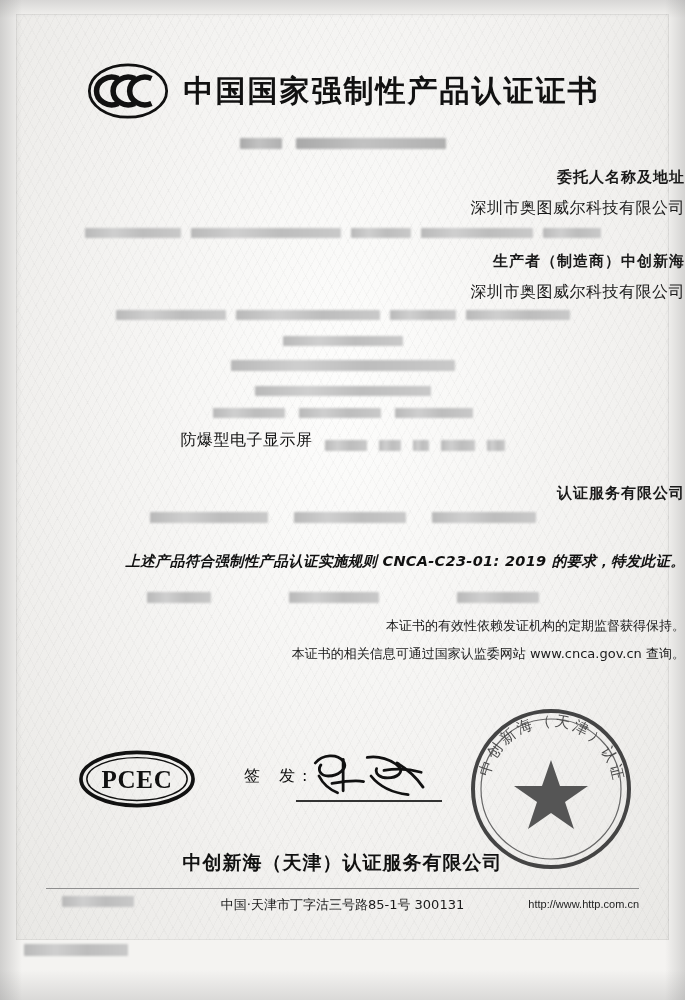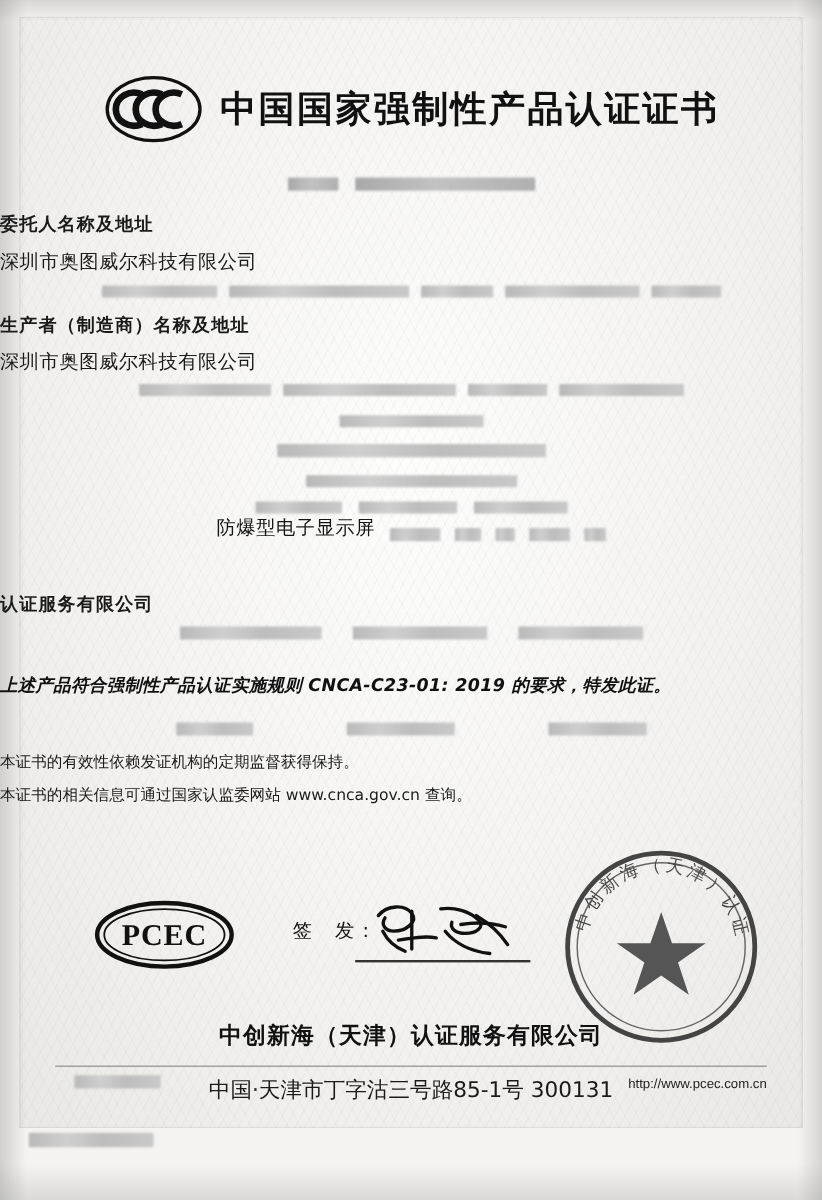--- a/index.html
+++ b/index.html
@@ -85,22 +85,21 @@
   .redact-row {
     display: flex;
     justify-content: center;
     align-items: center;
     gap: 14px;
   }
 
   .center-line {
     position: absolute;
     left: 0; right: 0;
-    text-align: left;
-    margin-top: 10px;
+    text-align: right;
   }
   .label-cn {
     font-family: "DejaVu Sans", sans-serif;
     font-size: 15px;
     font-weight: bold;
     color: #1a1a1a;
     letter-spacing: 1px;
   }
   .value-cn {
     font-family: "DejaVu Sans", sans-serif;
@@ -206,21 +205,21 @@
     left: 46px;
     right: 46px;
     top: 896px;
     height: 22px;
   }
   .footer-addr {
     position: absolute;
     left: 50%;
     transform: translateX(-50%);
     font-family: "DejaVu Sans", sans-serif;
-    font-size: 18px;
+    font-size: 13px;
     color: #1a1a1a;
     white-space: nowrap;
   }
   .footer-url {
     position: absolute;
     right: 0;
     top: 2px;
     font-family: "Liberation Sans", sans-serif;
     font-size: 11px;
     color: #222;
@@ -274,21 +273,21 @@
       <div class="redact-row" style="gap:10px;">
         <span class="redact" style="width:96px;height:10px;"></span>
         <span class="redact" style="width:150px;height:10px;"></span>
         <span class="redact" style="width:60px;height:10px;"></span>
         <span class="redact" style="width:112px;height:10px;"></span>
         <span class="redact" style="width:58px;height:10px;"></span>
       </div>
     </div>
 
     <div class="center-line" style="top:252px;">
-      <span class="label-cn">生产者（制造商）名称及地址</span>
+      <span class="label-cn">生产者（制造商）中创新海</span>
     </div>
     <div class="center-line" style="top:282px;">
       <span class="value-cn">深圳市奥图威尔科技有限公司</span>
     </div>
     <div class="center-line" style="top:310px;">
       <div class="redact-row" style="gap:10px;">
         <span class="redact" style="width:110px;height:10px;"></span>
         <span class="redact" style="width:144px;height:10px;"></span>
         <span class="redact" style="width:66px;height:10px;"></span>
         <span class="redact" style="width:104px;height:10px;"></span>
@@ -393,18 +392,18 @@
         </text>
       </svg>
     </div>
 
     <div class="issuer">中创新海（天津）认证服务有限公司</div>
 
     <div class="footer-rule"></div>
     <div class="footer">
       <span class="footer-redact redact" style="width:72px;height:11px;"></span>
       <span class="footer-addr">中国·天津市丁字沽三号路85-1号  300131</span>
-      <span class="footer-url">http://www.pcec.com.cn</span>
+      <span class="footer-url">http://www.http.com.cn</span>
     </div>
 
     <span class="outside-redact redact" style="width:104px;height:12px;"></span>
   </div>
 </div>
 
 </body></html>

